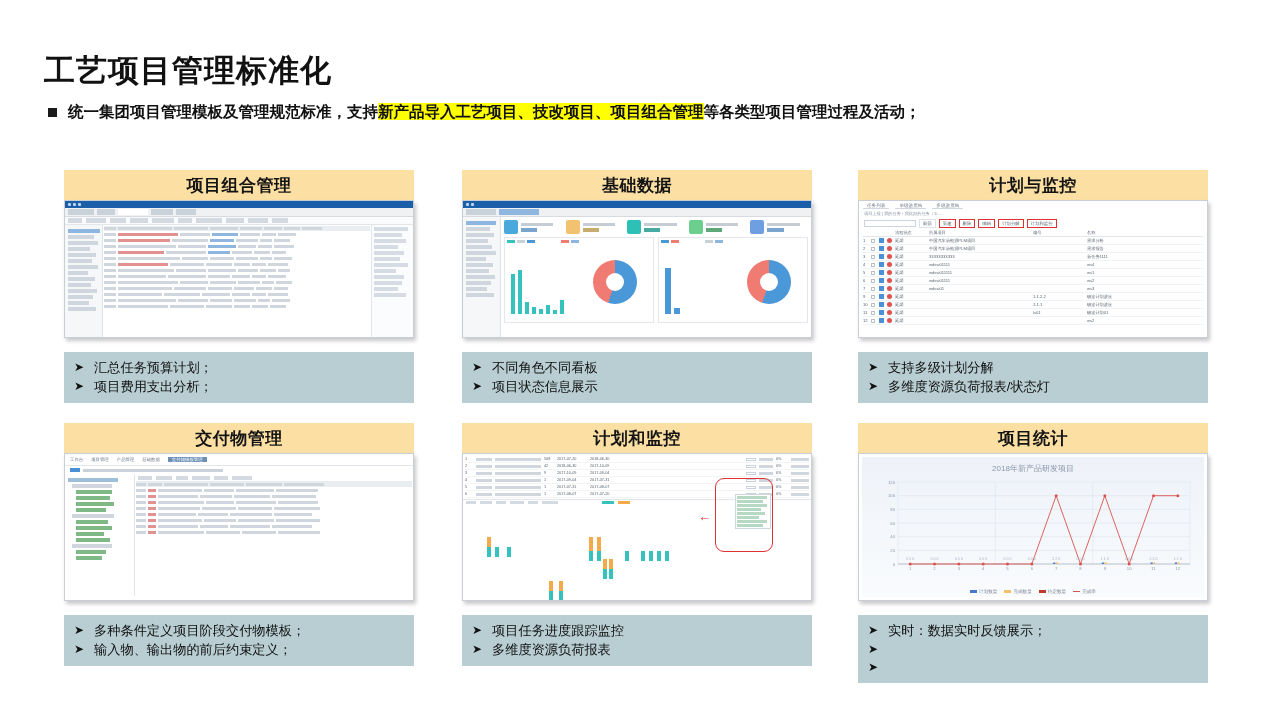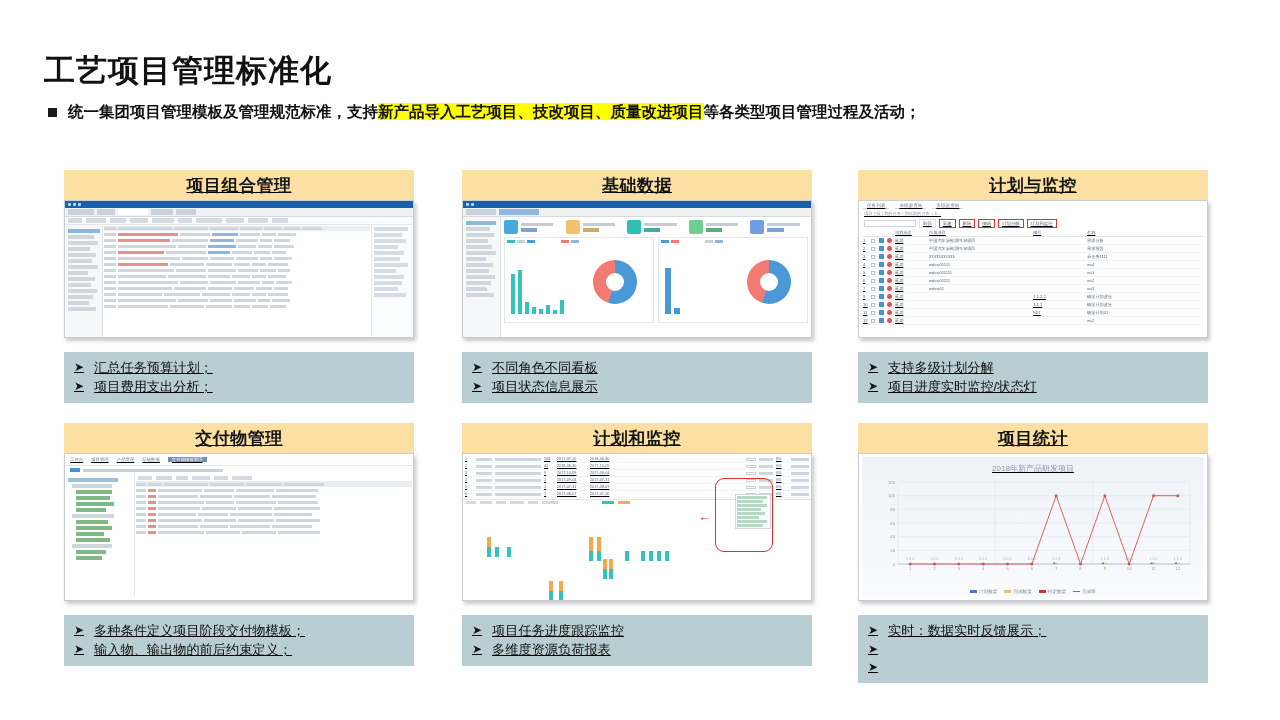--- a/index.html
+++ b/index.html
@@ -24,21 +24,21 @@
     width: 9px; height: 9px; background: #1a1a1a; margin-top: 6px; margin-right: 11px;
     flex: 0 0 auto;
   }
   .btext { font-size: 15.5px; font-weight: 700; color: #111; line-height: 1.25; white-space: nowrap; }
   .hl  { background: #ffff00; }
   .red { color: #e8131a; }
 
   
   .grid { position: absolute; left: 0; top: 170px; width: 1280px; }
   .row { position: relative; height: 255px; }
-  .card { position: absolute; text-decoration: underline; }
+  .card { position: absolute; }
   .c1 { left: 64px;  width: 350px; }
   .c2 { left: 462px; width: 350px; }
   .c3 { left: 858px; width: 350px; }
 
   .card-head {
     height: 30px; background: #fbdfa3;
     display: flex; align-items: center; justify-content: center;
     font-size: 17px; font-weight: 700; color: #141414; letter-spacing: .5px;
   }
   .shot {
@@ -107,21 +107,21 @@
 </head>
 <body>
 
 <div class="slide">
 
   <div class="title">工艺项目管理标准化</div>
 
   <div class="bullets">
     <div class="bullet-row">
       <span class="sq"></span>
-      <span class="btext"><span>统一集团项目管理模板及管理规范标准，支持</span><span class="hl">新产品导入工艺项目、技改项目、质量改进项目</span><span>等各类型项目管理过程及活动；</span></span>
+      <span class="btext"><span>统一集团项目管理模板及管理规范标准，支持</span><span class="hl">新产品导入工艺项目、技改项目、项目组合管理</span><span>等各类型项目管理过程及活动；</span></span>
     </div>
   </div>
 
   <div class="grid">
 
     <div class="row">
 
       <div class="card c1">
         <div class="card-head">项目组合管理</div>
         <div class="shot">
@@ -647,21 +647,21 @@
               </div>
           </div>
         </div>
         <div class="caption">
           <div class="cap-line">
             <span class="arrow">➤</span>
             <span>支持多级计划分解</span>
           </div>
           <div class="cap-line">
             <span class="arrow">➤</span>
-            <span>项目进度实时监控/状态灯</span>
+            <span>多维度资源负荷报表/状态灯</span>
           </div>
         </div>
       </div>
     </div>
 
     <div class="row" style="margin-top:-2px">
 
       <div class="card c1">
         <div class="card-head">交付物管理</div>
         <div class="shot" style="height:148px;background:#fff">

